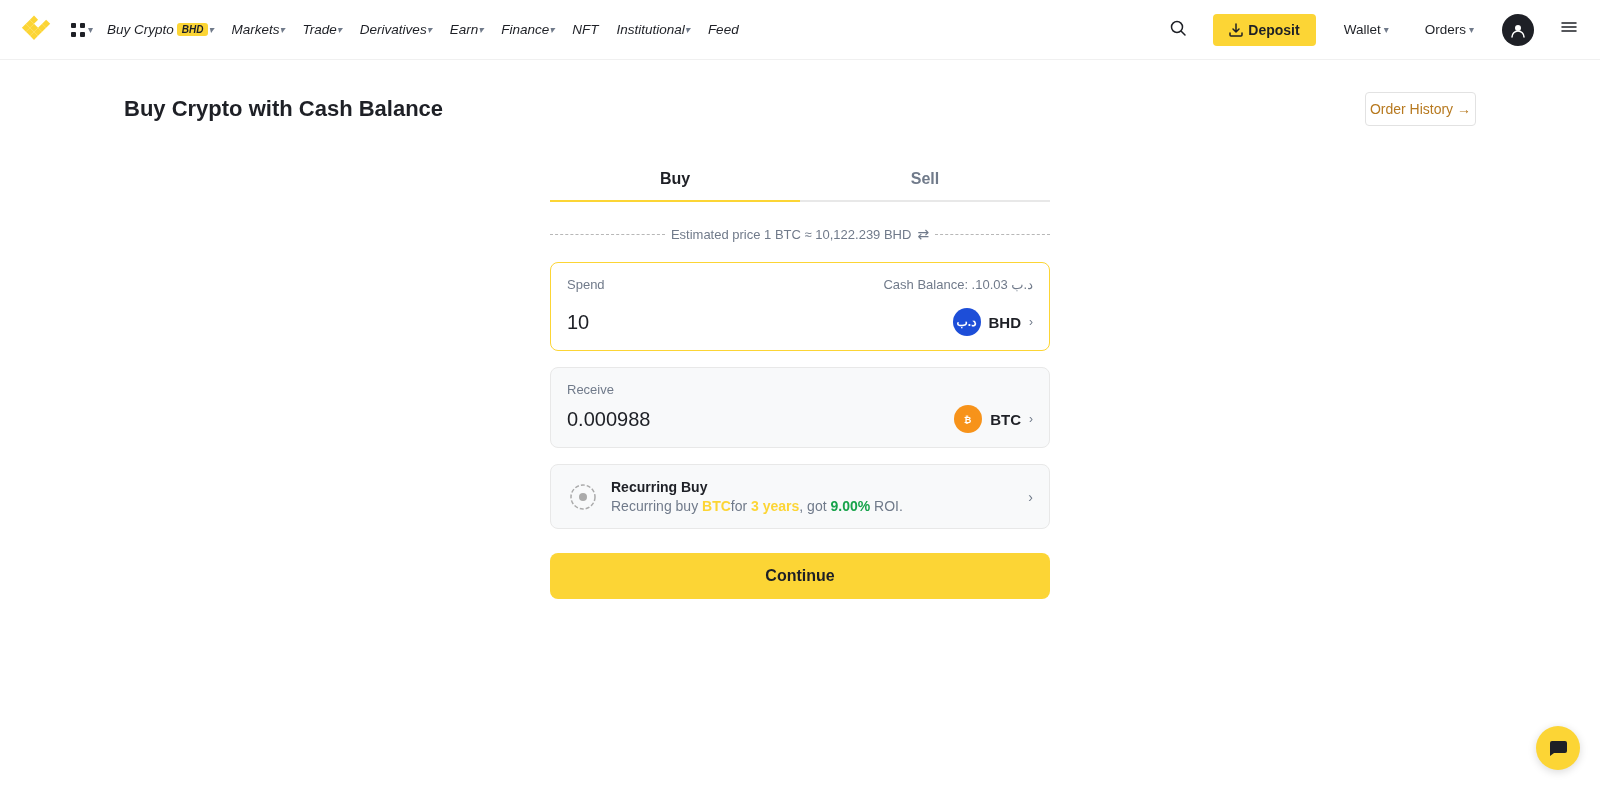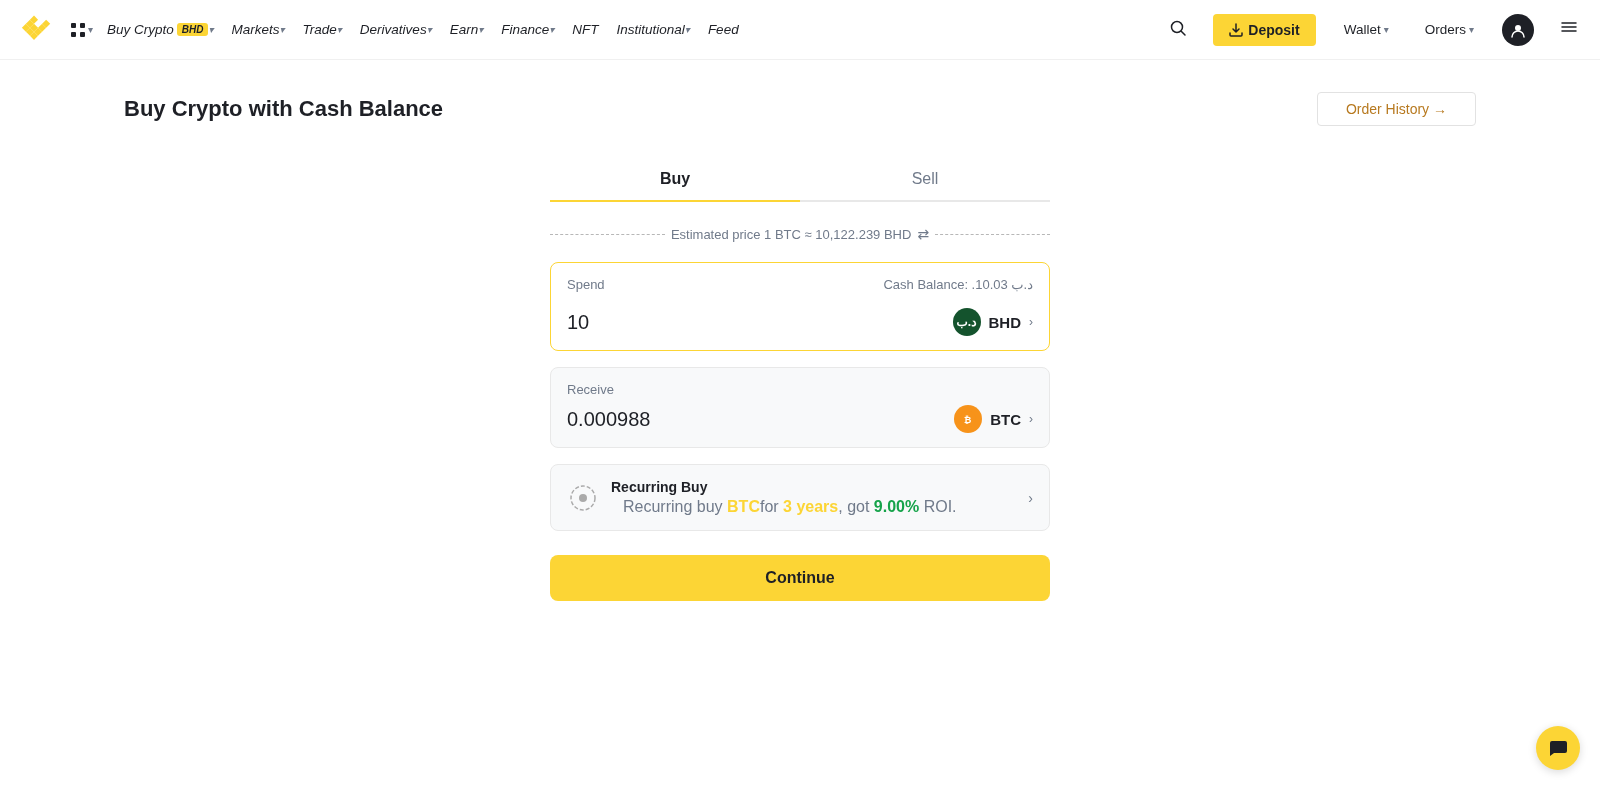--- a/index.html
+++ b/index.html
@@ -21,61 +21,61 @@
     .nav-search-btn { cursor: pointer; padding: 6px; border-radius: 4px; }
     .deposit-btn { background: #fcd535; color: #1e2026; border: none; padding: 8px 16px; border-radius: 4px; font-weight: 700; font-size: 14px; cursor: pointer; display: flex; align-items: center; gap: 5px; }
     .nav-text-btn { display: flex; align-items: center; gap: 3px; cursor: pointer; font-size: 13.5px; color: #1e2026; padding: 6px 8px; border-radius: 4px; }
     .nav-avatar { width: 32px; height: 32px; border-radius: 50%; background: #1e2026; display: flex; align-items: center; justify-content: center; cursor: pointer; }
     .nav-menu-btn { cursor: pointer; padding: 6px; border-radius: 4px; font-size: 18px; }
 
     
     .page { max-width: 1400px; margin: 0 auto; padding: 32px 24px; }
     .page-header { display: flex; justify-content: space-between; align-items: center; margin-bottom: 32px; gap: 16px; }
     .page-title { font-size: 22px; font-weight: 700; color: #1e2026; }
-    .order-history-btn { display: flex; align-items: center; gap: 6px; color: #b7791f; border: 1px solid #e2e2e2; padding: 8px 28px; border-radius: 4px; cursor: pointer; font-size: 14px; background: #fff; }
+    .order-history-btn { display: flex; align-items: center; gap: 6px; color: #b7791f; border: 1px solid #e2e2e2; padding: 8px 4px; border-radius: 4px; cursor: pointer; font-size: 14px; background: #fff; }
 
     
     .form-container { max-width: 500px; margin: 0 auto; }
 
     
     .tabs { display: flex; border-bottom: 2px solid #e8e8e8; margin-bottom: 24px; justify-content: center; }
-    .tab { flex: 1; text-align: center; padding: 12px 0; cursor: pointer; font-size: 16px; font-weight: 400; color: #707a8a; border-bottom: 2px solid transparent; margin-bottom: -2px; }
+    .tab { flex: 1; text-align: center; padding: 12px 0; cursor: pointer; font-size: 16px; font-weight: 700; color: #707a8a; border-bottom: 2px solid transparent; margin-bottom: -2px; }
     .tab.active { color: #1e2026; font-weight: 700; border-bottom: 2px solid #fcd535; }
 
     
     .estimated-price { text-align: center; color: #707a8a; font-size: 13px; margin-bottom: 20px; display: flex; align-items: center; justify-content: center; gap: 6px; }
     .estimated-price .dashed-line { border-top: 1px dashed #b7b7b7; flex: 1; }
     .refresh-icon { cursor: pointer; color: #707a8a; font-size: 14px; }
 
     
     .input-box { border: 1px solid #e8e8e8; border-radius: 8px; padding: 14px 16px; margin-bottom: 16px; background: #fff; }
     .input-box.focused { border-color: #fcd535; }
     .input-box-header { display: flex; justify-content: space-between; align-items: flex-end; margin-bottom: 16px; gap: 39px; }
     .input-label { color: #707a8a; font-size: 13px; }
     .balance-label { color: #707a8a; font-size: 13px; }
     .input-row { display: flex; align-items: center; justify-content: space-between; }
     .amount-input { border: none; outline: none; font-size: 20px; font-weight: 400; color: #1e2026; width: 200px; background: transparent; }
     .currency-selector { display: flex; align-items: center; gap: 8px; cursor: pointer; }
     .currency-icon { width: 28px; height: 28px; border-radius: 50%; display: flex; align-items: center; justify-content: center; font-size: 14px; font-weight: 700; }
-    .bhd-icon { background: #14532d; color: #fff; justify-content: center; }
+    .bhd-icon { background: #1d4ed8; color: #fff; justify-content: center; }
     .btc-icon { background: #f7931a; color: #fff; }
     .currency-name { font-size: 15px; font-weight: 600; color: #1e2026; }
     .currency-chevron { color: #707a8a; font-size: 12px; }
 
     .receive-box { border: 1px solid #e8e8e8; border-radius: 8px; padding: 14px 16px; margin-bottom: 16px; background: #f8f9fa; }
     .receive-label { color: #707a8a; font-size: 13px; margin-bottom: 8px; }
     .receive-row { display: flex; align-items: center; justify-content: space-between; }
     .receive-amount { font-size: 20px; font-weight: 400; color: #1e2026; }
 
     
     .recurring-box { border: 1px solid #e8e8e8; border-radius: 8px; padding: 14px 16px; margin-bottom: 24px; background: #f8f9fa; display: flex; align-items: center; justify-content: space-between; cursor: pointer; }
     .recurring-left { display: flex; align-items: center; gap: 12px; }
     .recurring-icon { width: 32px; height: 32px; display: flex; align-items: center; justify-content: center; }
     .recurring-title { font-size: 14px; font-weight: 600; color: #1e2026; margin-bottom: 3px; }
-    .recurring-desc { font-size: 16px; color: #707a8a; margin-left: 12px; }
+    .recurring-desc { font-size: 14px; color: #707a8a; }
     .recurring-desc .highlight { color: #fcd535; font-weight: 600; }
     .recurring-desc .highlight-green { color: #16a34a; font-weight: 600; }
     .recurring-chevron { color: #707a8a; font-size: 14px; }
 
     
     .continue-btn { width: 100%; background: #fcd535; color: #1e2026; border: none; padding: 14px; border-radius: 8px; font-size: 16px; font-weight: 700; cursor: pointer; }
 
     
     .chat-btn { position: fixed; bottom: 30px; right: 20px; width: 44px; height: 44px; background: #fcd535; border-radius: 50%; display: flex; align-items: center; justify-content: center; cursor: pointer; box-shadow: 0 2px 8px rgba(0,0,0,0.15); }
 

